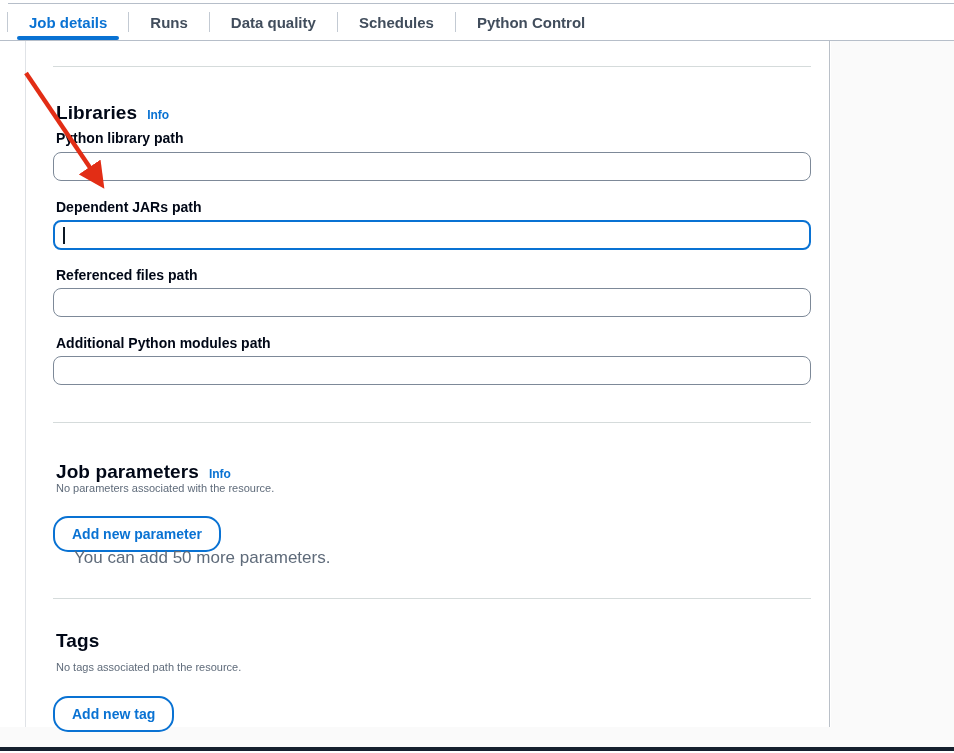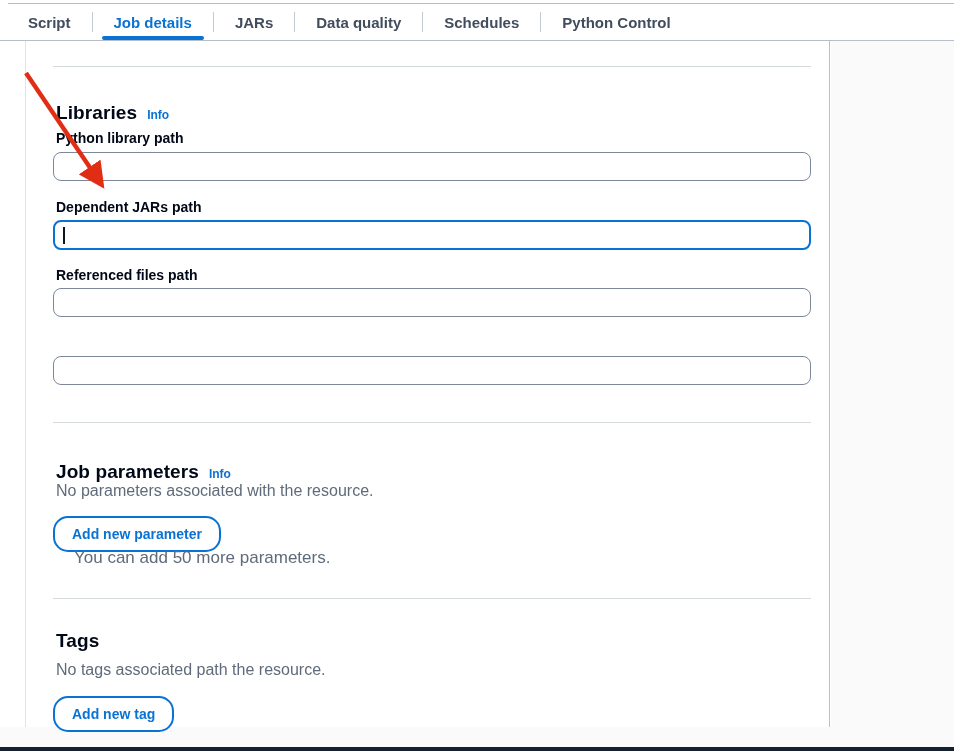--- a/index.html
+++ b/index.html
@@ -42,43 +42,42 @@
          border-left:1px solid var(--panel-border-left);border-right:1px solid var(--panel-border-right);}
   .divider{position:absolute;left:27px;width:758px;height:1px;background:var(--divider);}
   .sec-heading{position:absolute;left:30px;display:flex;align-items:baseline;gap:10px;}
   .sec-heading h2{font-size:19px;font-weight:700;color:var(--heading-text);letter-spacing:.1px;}
   .info-link{font-size:12px;font-weight:700;color:var(--accent);cursor:pointer;}
   .field-label{position:absolute;left:30px;font-size:14px;font-weight:700;color:var(--heading-text);}
   .text-input{position:absolute;left:27px;width:758px;height:29px;border:1px solid var(--input-border);
               border-radius:8px;background:#fff;font-size:14px;color:#000716;padding:0 11px;outline:none;}
   .text-input.focused{height:30px;border:2px solid var(--accent);}
   .caret{position:absolute;left:37px;width:2px;height:17px;background:#0b1623;}
-  .empty-text{position:absolute;left:30px;font-size:16px;color:var(--muted-text);}
+  .empty-text{position:absolute;left:30px;font-size:11px;color:var(--muted-text);}
   .hint-text{position:absolute;left:48px;font-size:17px;color:var(--muted-text);}
   .pill-btn{position:absolute;left:27px;height:29px;display:inline-flex;align-items:center;
             padding:16px 17px;background:#fff;border:2px solid var(--accent);border-radius:15px;
             color:var(--accent);font-size:14px;font-weight:700;cursor:pointer;white-space:nowrap;
             font-family:"Liberation Sans","DejaVu Sans",sans-serif;}
   .arrow-svg{position:absolute;left:0;top:44px;pointer-events:none;z-index:5;}
   .arrow-svg line{stroke:var(--arrow-color);}
   .arrow-svg path{fill:var(--arrow-color);}
 </style>
 </head>
 <body>
 
 <div class="stage">
 
   <div class="top-hairline"></div>
 
   <div class="tabbar">
-    <div class="tab">Script</div>
     <div class="tab-sep"></div>
     <div class="tab active">Job details</div>
     <div class="tab-sep"></div>
-    <div class="tab">JARs</div>
+    <div class="tab">Runs</div>
     <div class="tab-sep"></div>
     <div class="tab">Data quality</div>
     <div class="tab-sep"></div>
     <div class="tab">Schedules</div>
     <div class="tab-sep"></div>
     <div class="tab">Python Control</div>
   </div>
   <div class="tabbar-bottom"></div>
 
   <div class="right-bg"></div>
@@ -96,20 +95,21 @@
     <div class="field-label" style="top:89px">Python library path</div>
     <input class="text-input" style="top: 111px;" value="">
 
     <div class="field-label" style="top:158px">Dependent JARs path</div>
     <input class="text-input focused" style="top: 179px;" value="">
     <div class="caret" style="top:186px"></div>
 
     <div class="field-label" style="top:226px">Referenced files path</div>
     <input class="text-input" style="top: 247px;" value="">
 
+    <div class="field-label" style="top:294px">Additional Python modules path</div>
     <input class="text-input" style="top: 315px;" value="">
 
     <div class="divider" style="top:381px"></div>
 
     <div class="sec-heading" style="top:420px">
       <h2>Job parameters</h2>
       <span class="info-link">Info</span>
     </div>
     <div class="empty-text" style="top:441px">No parameters associated with the resource.</div>
     <button class="pill-btn" style="top:475px">

